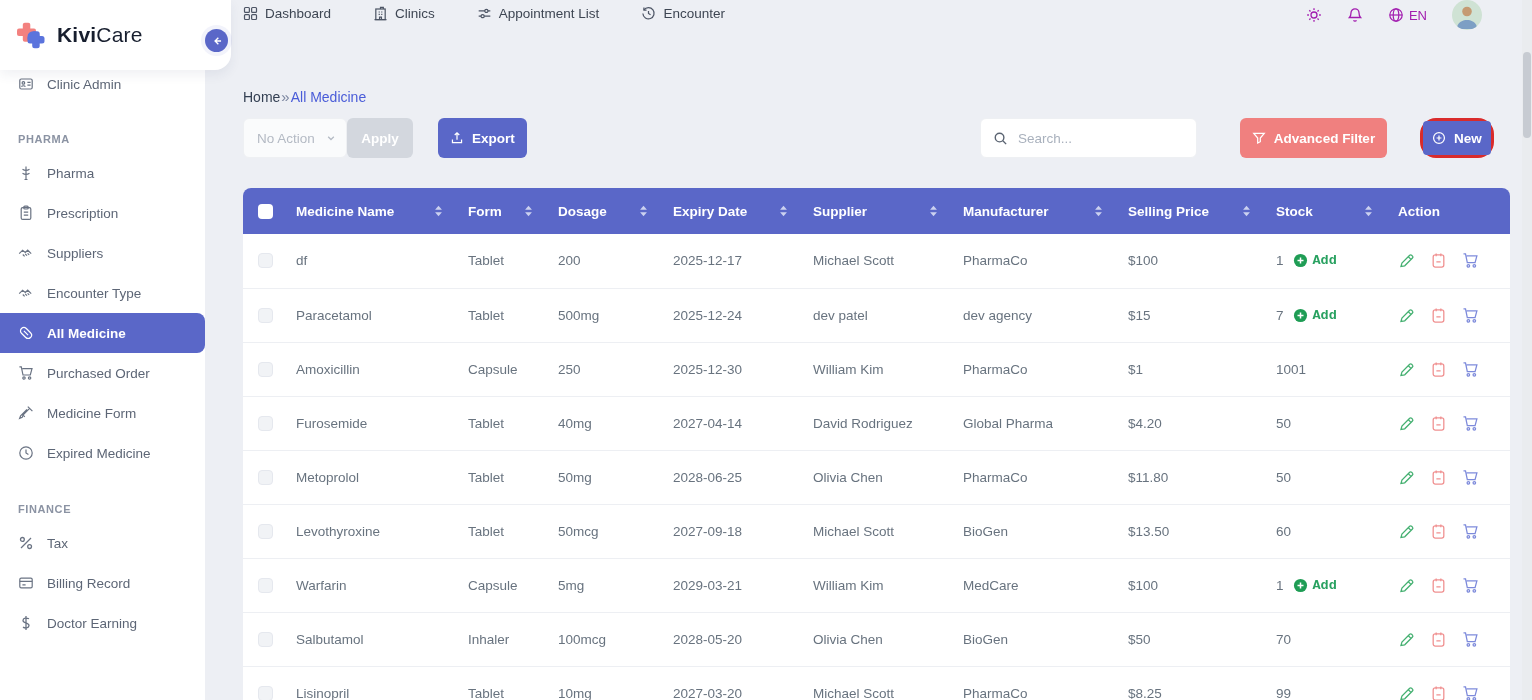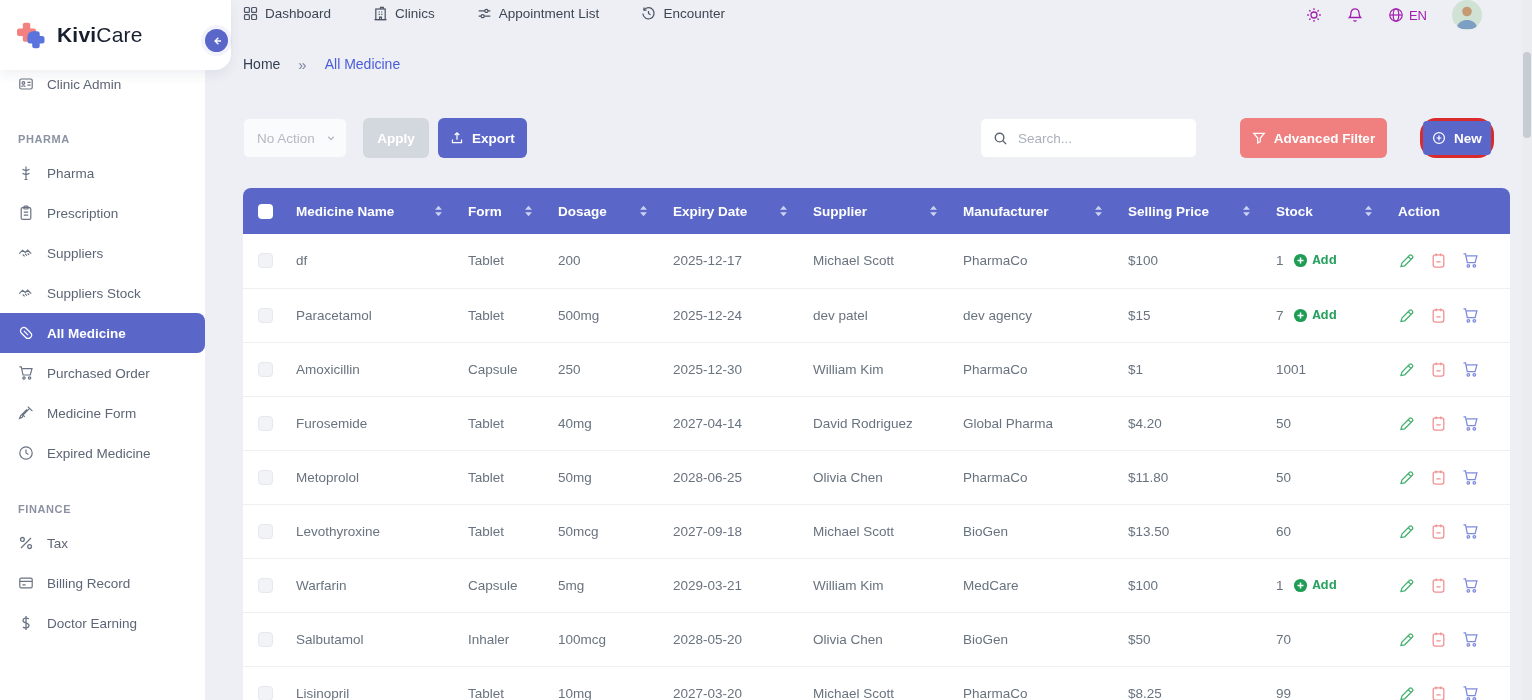--- a/index.html
+++ b/index.html
@@ -47,39 +47,39 @@
   .nav-item .ic { color:#4d5565; }
   #topnav-right { position:absolute; right:50px; top:0; height:30px; display:flex; align-items:center; gap:25px; z-index:1; }
   .nav-icon-btn { background:none; border:none; color:#a21caf; cursor:pointer; display:flex; align-items:center; gap:5px; font-size:13px; font-family:inherit; }
   #avatar { width:30px; height:30px; border-radius:50%; background:#cfe2d4; overflow:hidden; cursor:pointer; flex:none; }
 
   
   #scroll-track { position:absolute; right:0; top:0; width:10px; height:700px; background:#eaecef; z-index:8; }
   #scroll-thumb { position:absolute; right:1px; top:52px; width:8px; height:86px; border-radius:4px; background:#c7cbd2; }
 
   
-  #breadcrumb { position:absolute; left:243px; top:56px; display:flex; align-items:flex-start; gap:18px; font-size:14px; }
+  #breadcrumb { position:absolute; left:243px; top:88px; display:flex; align-items:center; gap:1px; font-size:14px; }
   #breadcrumb .home { color:#333f52; }
   #breadcrumb .sep { color:#7c86a0; font-size:15px; }
   #breadcrumb .current { color:#4a5cd8; font-weight:500; cursor:pointer; }
 
   
   #toolbar { position:absolute; left:243px; top:118px; width:1267px; height:40px; }
   .tb { position:absolute; top:0; height:40px; }
   #bulk-select {
     left:0; width:104px; background:#fafbfc; border:1px solid #eef0f3; border-radius:6px;
     display:flex; align-items:center; justify-content:space-between; padding:0 10px 0 13px;
     color:#b4bac4; font-size:13.5px; cursor:pointer;
   }
   .btn {
     border:none; border-radius:6px; color:#fff; font-weight:700; font-size:13.5px;
     display:flex; align-items:center; justify-content:center; gap:8px; cursor:pointer;
     font-family:inherit;
   }
-  #apply-btn { left:120px; width:66px; background:#d3d7de; }
+  #apply-btn { left:104px; width:66px; background:#d3d7de; }
   #export-btn { left:195px; width:89px; background:#5a67c8; }
   #search-box {
     left:737px; width:217px; background:#fff; border:1px solid #eef0f3; border-radius:6px;
     display:flex; align-items:center; gap:10px; padding:0 12px; color:#6f7885;
   }
   #search-box input { border:none; outline:none; width:100%; font-size:13.5px; color:#3c4452; font-family:inherit; background:transparent; }
   #search-box input::placeholder { color:#a9b1bd; }
   #filter-btn { left:997px; width:147px; background:#f0807f; }
   #new-wrap { left:1177px; width:74px; height:40px; border:3px solid #d92b2b; border-radius:16px; display:flex; align-items:center; justify-content:center; }
   #new-btn { width:68px; height:34px; border-radius:4px; background:#5a67c8; }
@@ -202,21 +202,21 @@
     <div class="menu-item">
       <svg class="ic" width="16" height="16" viewBox="0 0 16 16" fill="none" stroke="currentColor" stroke-width="1.2">
           <path d="M1.2 8.6L4.6 5.2l2.7 2.3 2.4-2.3 3.5 3.4M4.8 9.5l1.8 1.8M7.2 8.9l1.8 1.8M9.6 8.3l1.6 1.6"></path>
         </svg>
       <span>Suppliers</span>
     </div>
     <div class="menu-item">
       <svg class="ic" width="16" height="16" viewBox="0 0 16 16" fill="none" stroke="currentColor" stroke-width="1.2">
           <path d="M1.2 8.6L4.6 5.2l2.7 2.3 2.4-2.3 3.5 3.4M4.8 9.5l1.8 1.8M7.2 8.9l1.8 1.8M9.6 8.3l1.6 1.6"></path>
         </svg>
-      <span>Suppliers Stock</span>
+      <span>Encounter Type</span>
     </div>
     <div class="menu-item active">
       <svg class="ic" width="16" height="16" viewBox="0 0 16 16" fill="none" stroke="currentColor" stroke-width="1.2">
           <rect x="4.6" y="1.6" width="6.8" height="12.8" rx="3.4" transform="rotate(-45 8 8)"></rect>
           <path d="M5.9 5.9l4.2 4.2"></path>
         </svg>
       <span>All Medicine</span>
     </div>
     <div class="menu-item">
       <svg class="ic" width="16" height="16" viewBox="0 0 16 16" fill="none" stroke="currentColor" stroke-width="1.2">

